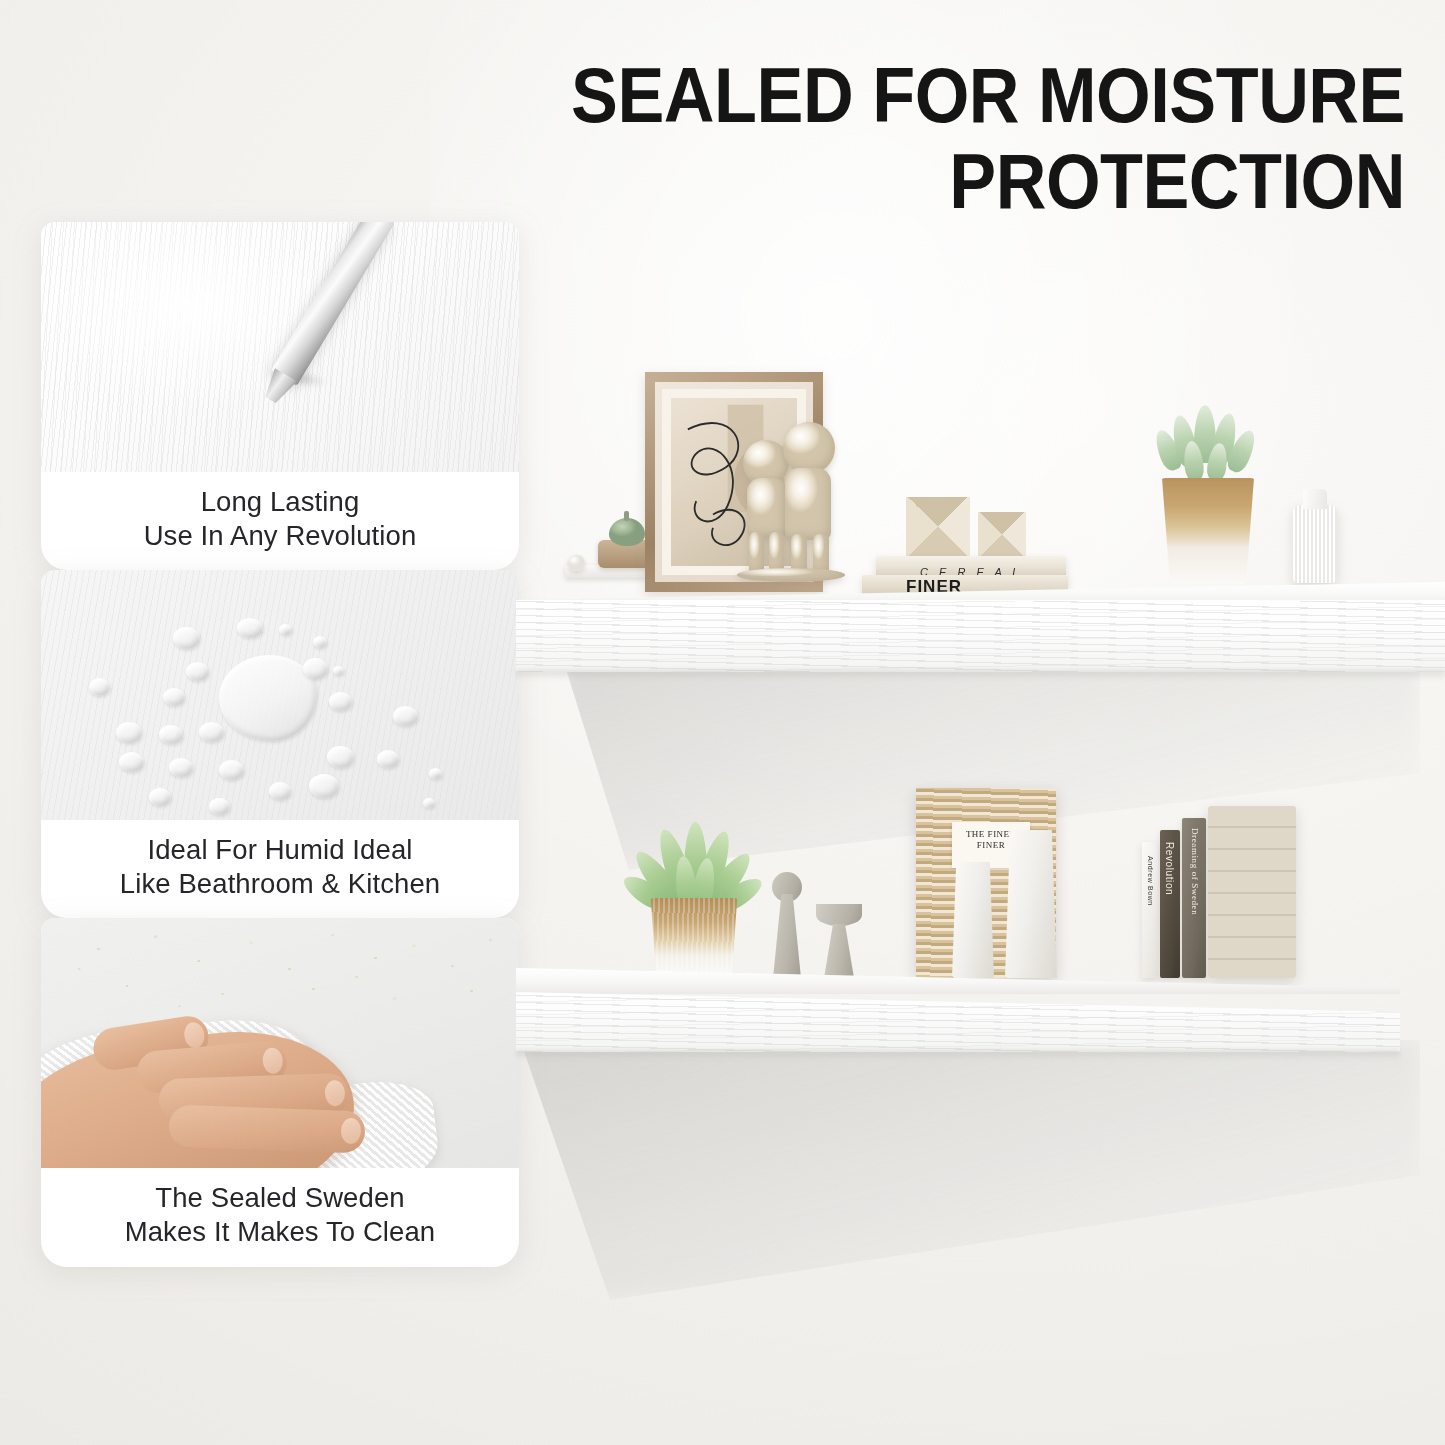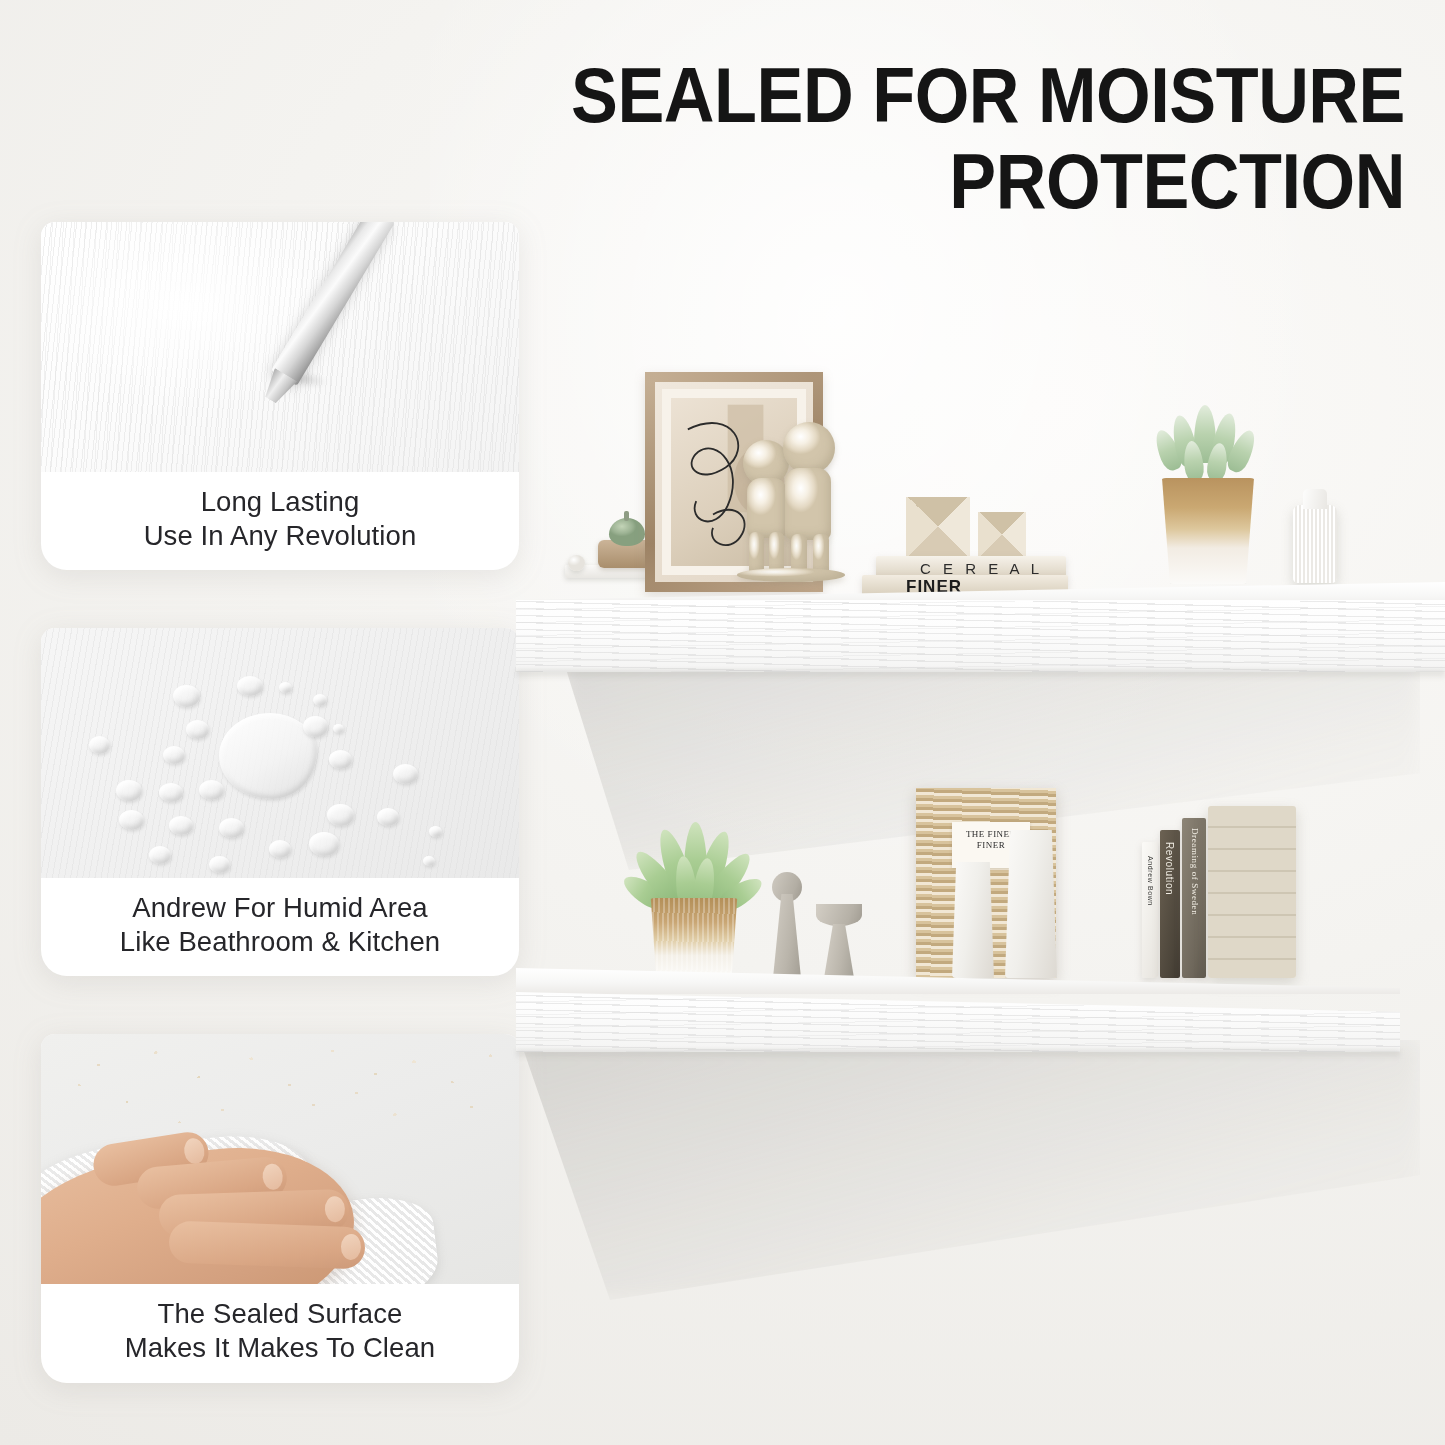--- a/index.html
+++ b/index.html
@@ -24,21 +24,21 @@
   .headline{
     position:absolute;left:330px;top:58px;width:1075px;
     text-align:right;color:#151515;
     font-weight:700;font-size:78px;line-height:.97;letter-spacing:-.5px;
     transform:scaleX(.9);transform-origin:100% 0;
   }
   .headline .l2{display:block;margin-top:10px;}
 
   
   .cards{position:absolute;left:41px;top:222px;width:478px;}
-  .card{position:relative;width:478px;margin-bottom:58px;
+  .card{position:relative;width:478px;
     filter:drop-shadow(0 6px 14px rgba(120,118,112,.13));}
   .card-photo{position:relative;width:478px;height:250px;overflow:hidden;
     border-radius:14px 14px 0 0;background:#fafafa;}
   .card-cap{
     position:relative;width:478px;box-sizing:border-box;
     background:#fff;border-radius:0 0 26px 26px;
     padding:13px 10px 17px;text-align:center;
     color:#26262a;font-size:27.5px;line-height:1.24;letter-spacing:.1px;
   }
   .card-cap .ln{display:block;white-space:nowrap;}
@@ -212,39 +212,39 @@
       <div class="drop" style="left:286px;top:176px;width:27px;height:22px;"></div>
       <div class="drop" style="left:336px;top:180px;width:22px;height:18px;"></div>
       <div class="drop" style="left:268px;top:204px;width:30px;height:24px;"></div>
       <div class="drop" style="left:228px;top:212px;width:22px;height:18px;"></div>
       <div class="drop" style="left:108px;top:218px;width:22px;height:18px;"></div>
       <div class="drop" style="left:168px;top:228px;width:21px;height:17px;"></div>
       <div class="drop" style="left:388px;top:198px;width:13px;height:11px;"></div>
       <div class="drop" style="left:382px;top:228px;width:12px;height:10px;"></div>
     </div>
     <div class="card-cap">
-      <span class="ln">Andrew For Humid Area</span>
+      <span class="ln">Ideal For Humid Ideal</span>
       <span class="ln">Like Beathroom &amp; Kitchen</span>
     </div>
   </div>
 
   <div class="card">
     <div class="card-photo">
       <div class="ph3-bg"></div>
       <div class="crumbs"></div>
       <div class="towel"></div>
       <div class="towel2"></div>
       <div class="hand"></div>
       <div class="finger" style="left:52px;top:104px;width:116px;transform:rotate(-9deg);"></div>
       <div class="finger" style="left:96px;top:128px;width:150px;transform:rotate(-5deg);"></div>
       <div class="finger" style="left:118px;top:158px;width:190px;transform:rotate(-2deg);"></div>
       <div class="finger" style="left:128px;top:190px;width:196px;transform:rotate(2deg);"></div>
     </div>
     <div class="card-cap">
-      <span class="ln">The Sealed Surface</span>
+      <span class="ln">The Sealed Sweden</span>
       <span class="ln">Makes It Makes To Clean</span>
     </div>
   </div>
 </div>
 
 <div class="drop-shadow" style="left:560px;top:650px;width:860px;height:220px;clip-path:polygon(0 0,100% 0,100% 56%,8% 100%);"></div>
 
 <div>
 
   <div class="it" style="left:565px;top:565px;width:175px;height:13px;background:linear-gradient(180deg,#fbfaf8,#e8e6e2);border-radius:2px;box-shadow:0 2px 5px rgba(150,148,140,.3);"></div>
@@ -278,21 +278,21 @@
   </div>
 
   <div class="it" style="left:906px;top:497px;width:64px;height:60px;">
     <div class="cube-f"></div>
   </div>
   <div class="it" style="left:978px;top:512px;width:48px;height:45px;">
     <div class="cube-f"></div>
   </div>
 
   <div class="it book" style="left:876px;top:556px;width:190px;height:21px;background:linear-gradient(180deg,#f6f2ea,#ddd4c3);">
-    <span style="position:absolute;left:44px;top:4px;font-size:15px;letter-spacing:4px;color:#2c2c2c;">C E R E A L</span>
+    <span style="position:absolute;left:44px;top:10px;font-size:11px;letter-spacing:4px;color:#2c2c2c;font-style:italic;">C E R E A L</span>
   </div>
   <div class="it book" style="left:862px;top:575px;width:206px;height:22px;background:linear-gradient(180deg,#f2ece1,#d6ccb9);">
     <span style="position:absolute;left:44px;top:2px;font-size:17px;font-weight:700;letter-spacing:1px;color:#1d1d1d;">FINER</span>
   </div>
 
   <div class="it" style="left:1152px;top:395px;width:110px;height:92px;">
     <div class="succ-leaf" style="left:6px;top:34px;width:20px;height:42px;transform:rotate(-22deg);"></div>
     <div class="succ-leaf" style="left:22px;top:20px;width:21px;height:52px;transform:rotate(-12deg);"></div>
     <div class="succ-leaf" style="left:42px;top:10px;width:22px;height:58px;"></div>
     <div class="succ-leaf" style="left:62px;top:18px;width:21px;height:52px;transform:rotate(12deg);"></div>

